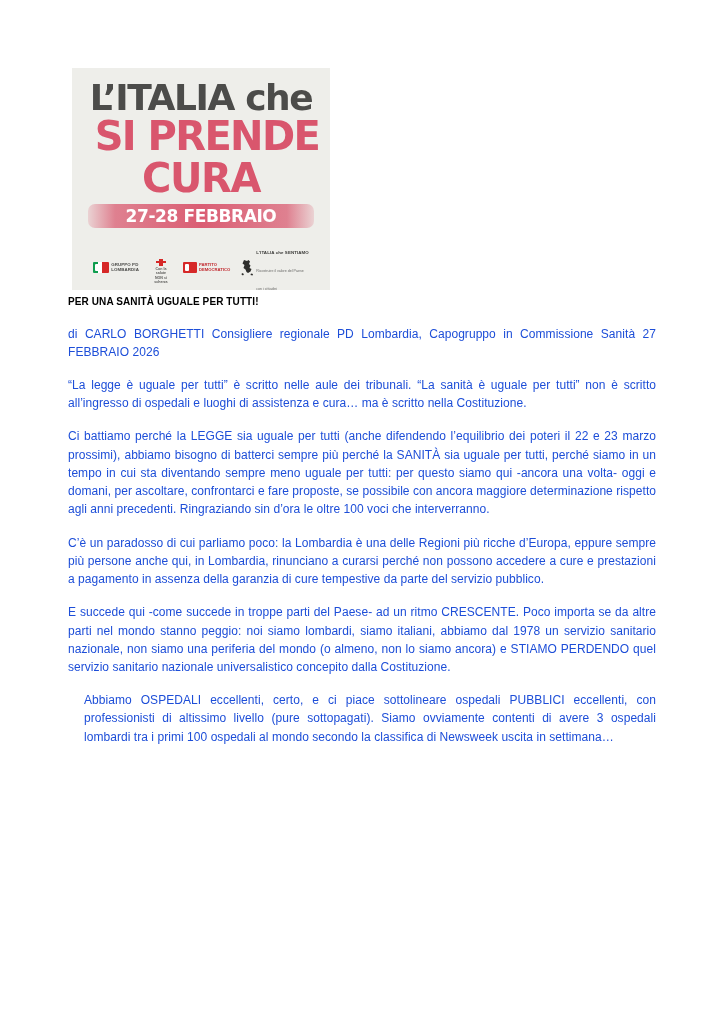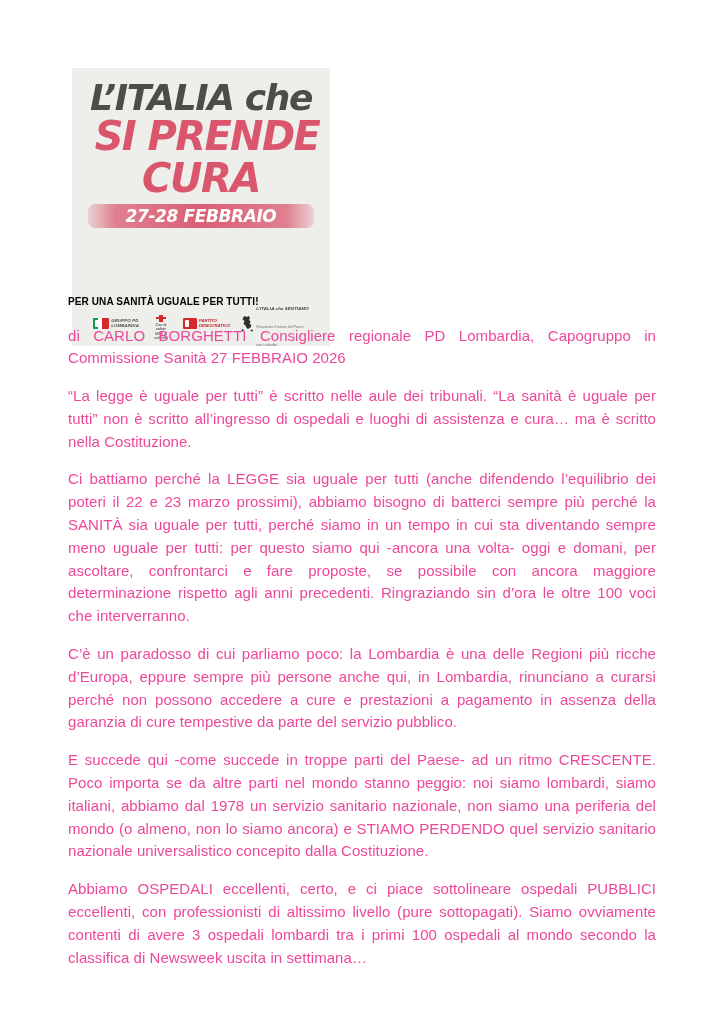--- a/index.html
+++ b/index.html
@@ -23,22 +23,21 @@
     padding: 0;
     position: relative;
   }
 
   
   .poster-wrap {
     position: absolute;
     left: 72px;
     top: 68px;
     width: 258px;
-    height: 278px;
-    font-style: italic;
+    height: 222px;
   }
   .poster {
     width: 100%;
     height: 100%;
     background: #eeeeea;
     position: relative;
     overflow: hidden;
     box-sizing: border-box;
   }
   .poster-line1 {
@@ -251,29 +250,29 @@
     font-family: "Liberation Sans", sans-serif;
     font-size: 10px;
     font-weight: bold;
     color: #000;
     margin: 0 0 16px 0;
     line-height: 1.25;
     letter-spacing: 0.1px;
   }
   p.body {
     font-family: "Liberation Sans", sans-serif;
-    font-size: 15px;
+    font-size: 12px;
     line-height: 1.52;
     text-align: justify;
     text-justify: inter-word;
     margin: 0 0 15px 0;
-    color: #ec4899;
+    color: #1d4ed8;
     letter-spacing: 0.05px;
   }
-  p.body:last-child { margin-bottom: 0; }
+  p.body:last-child { margin-bottom: 0; margin-left: 16px; }
 </style>
 </head>
 <body>
 
 <div class="page">
 
   <div class="poster-wrap">
     <div class="poster">
 
       <div class="poster-line1">

